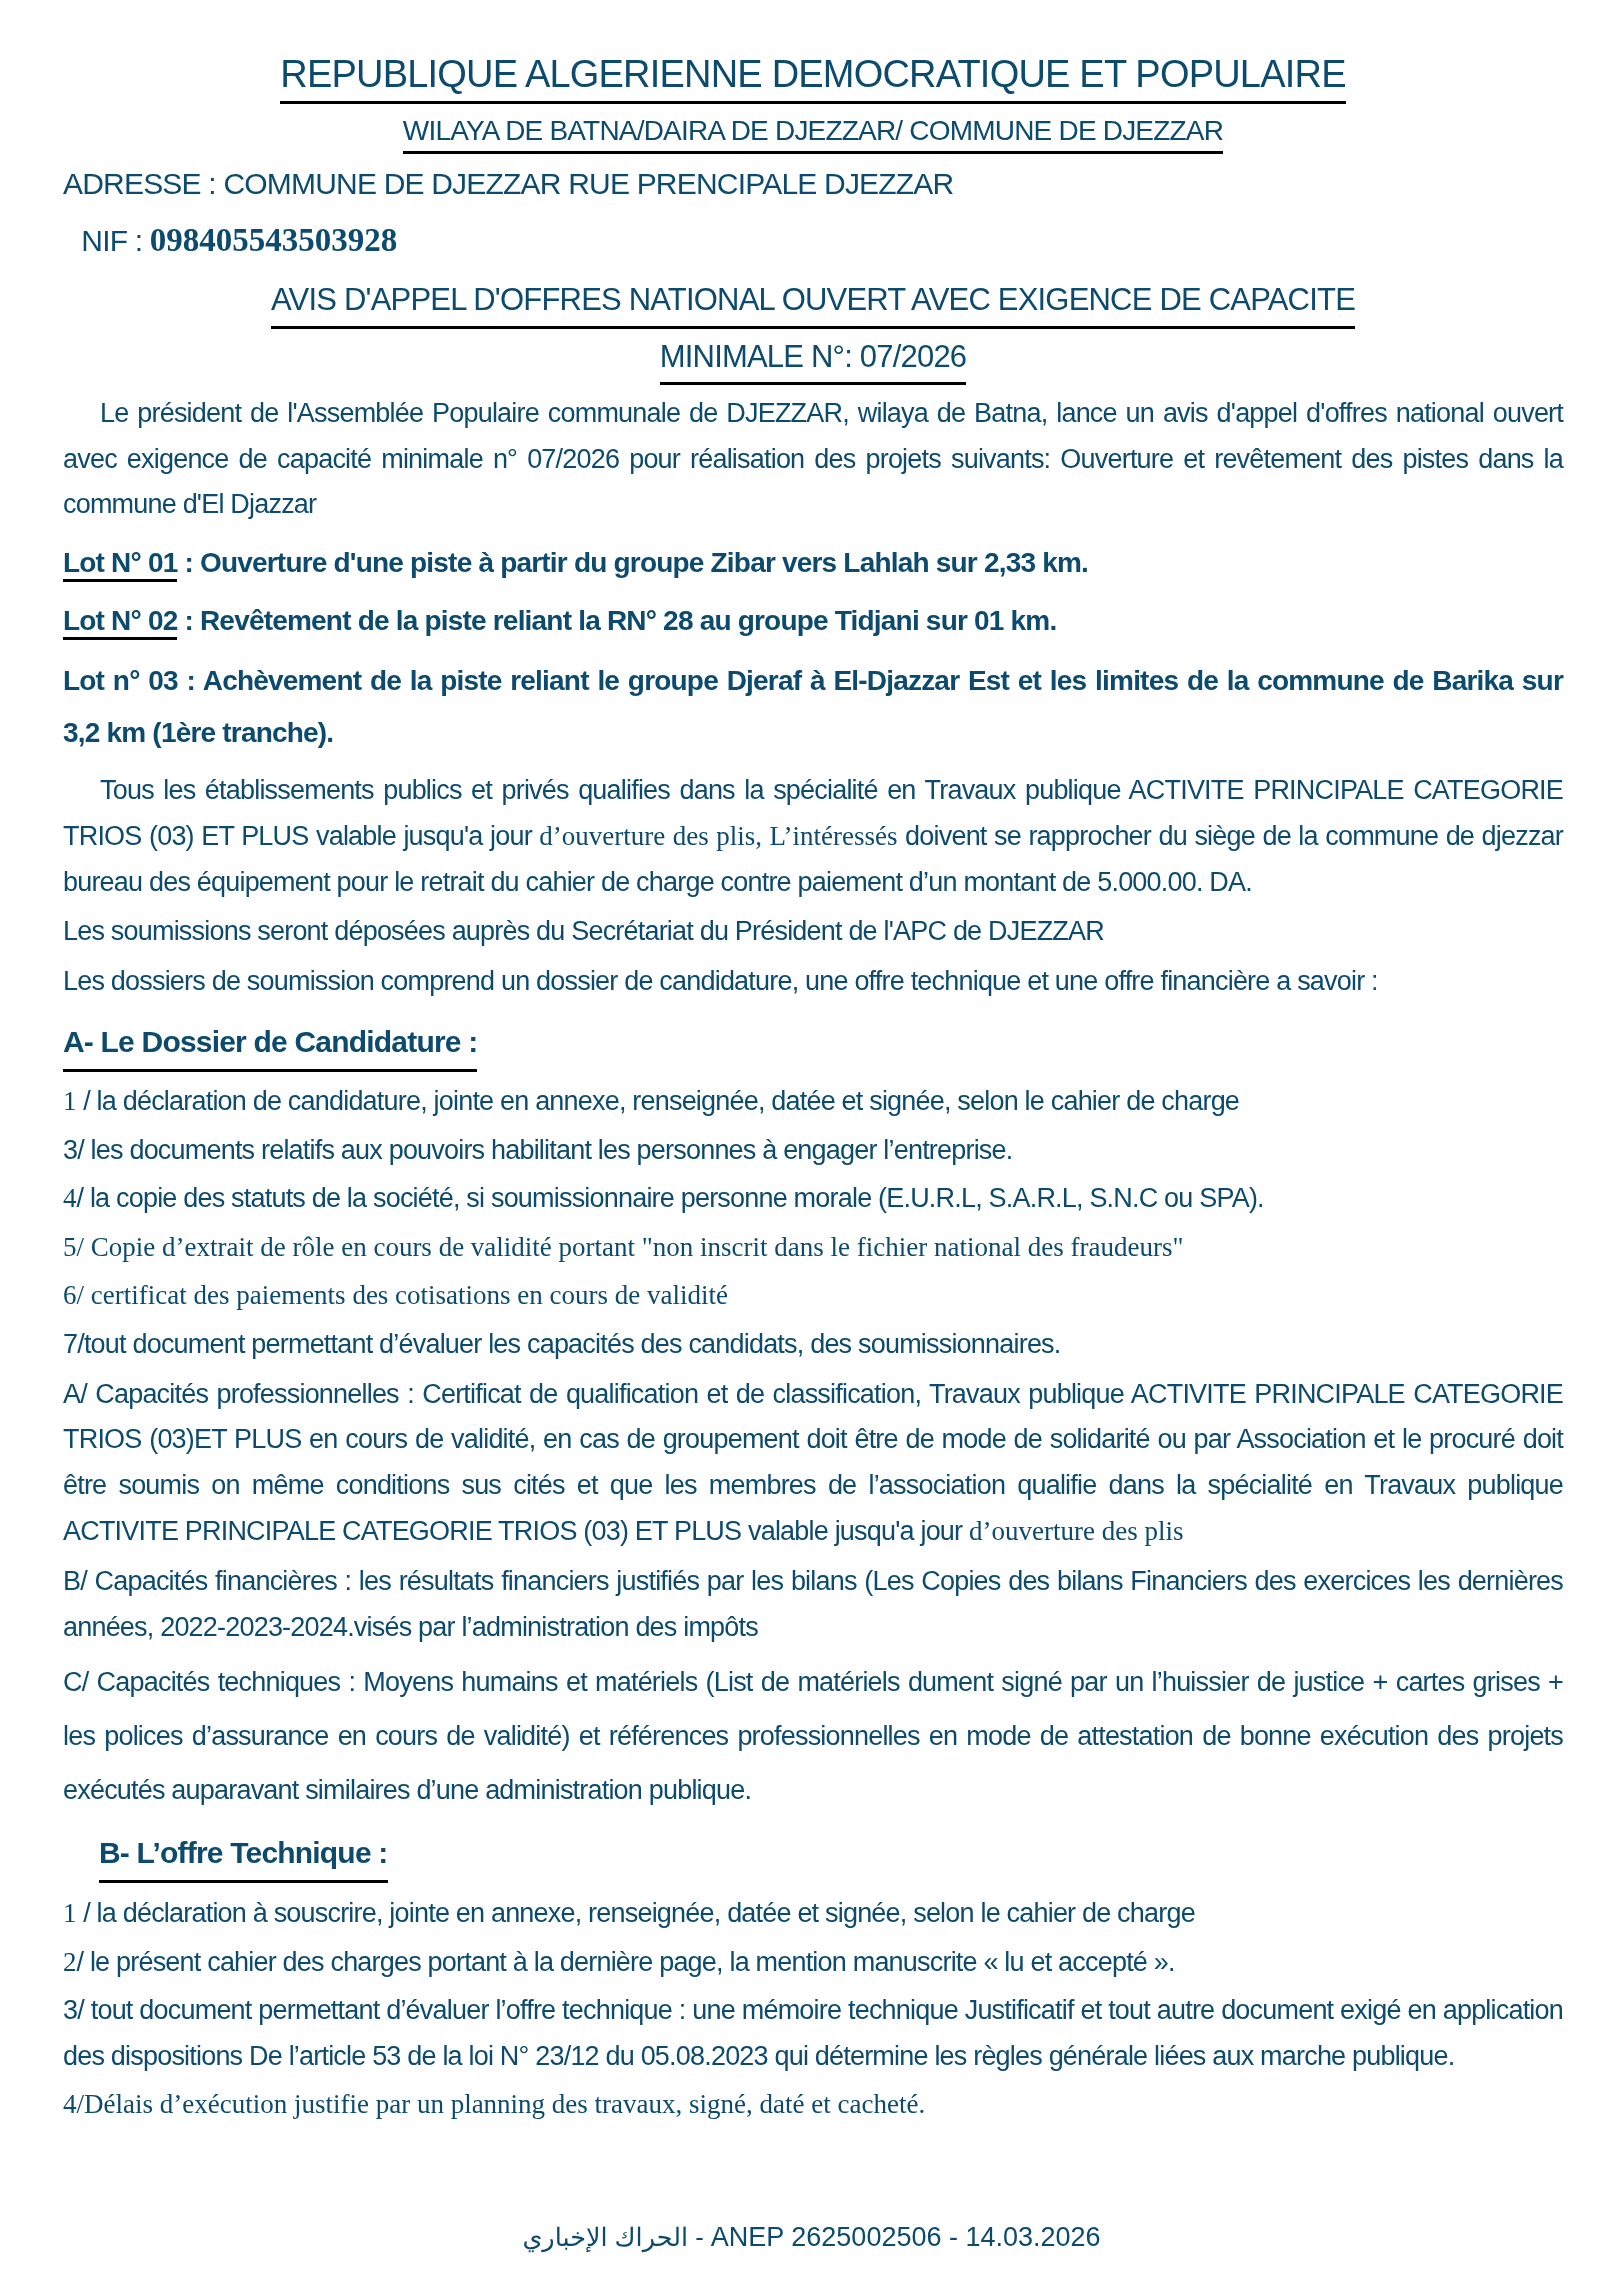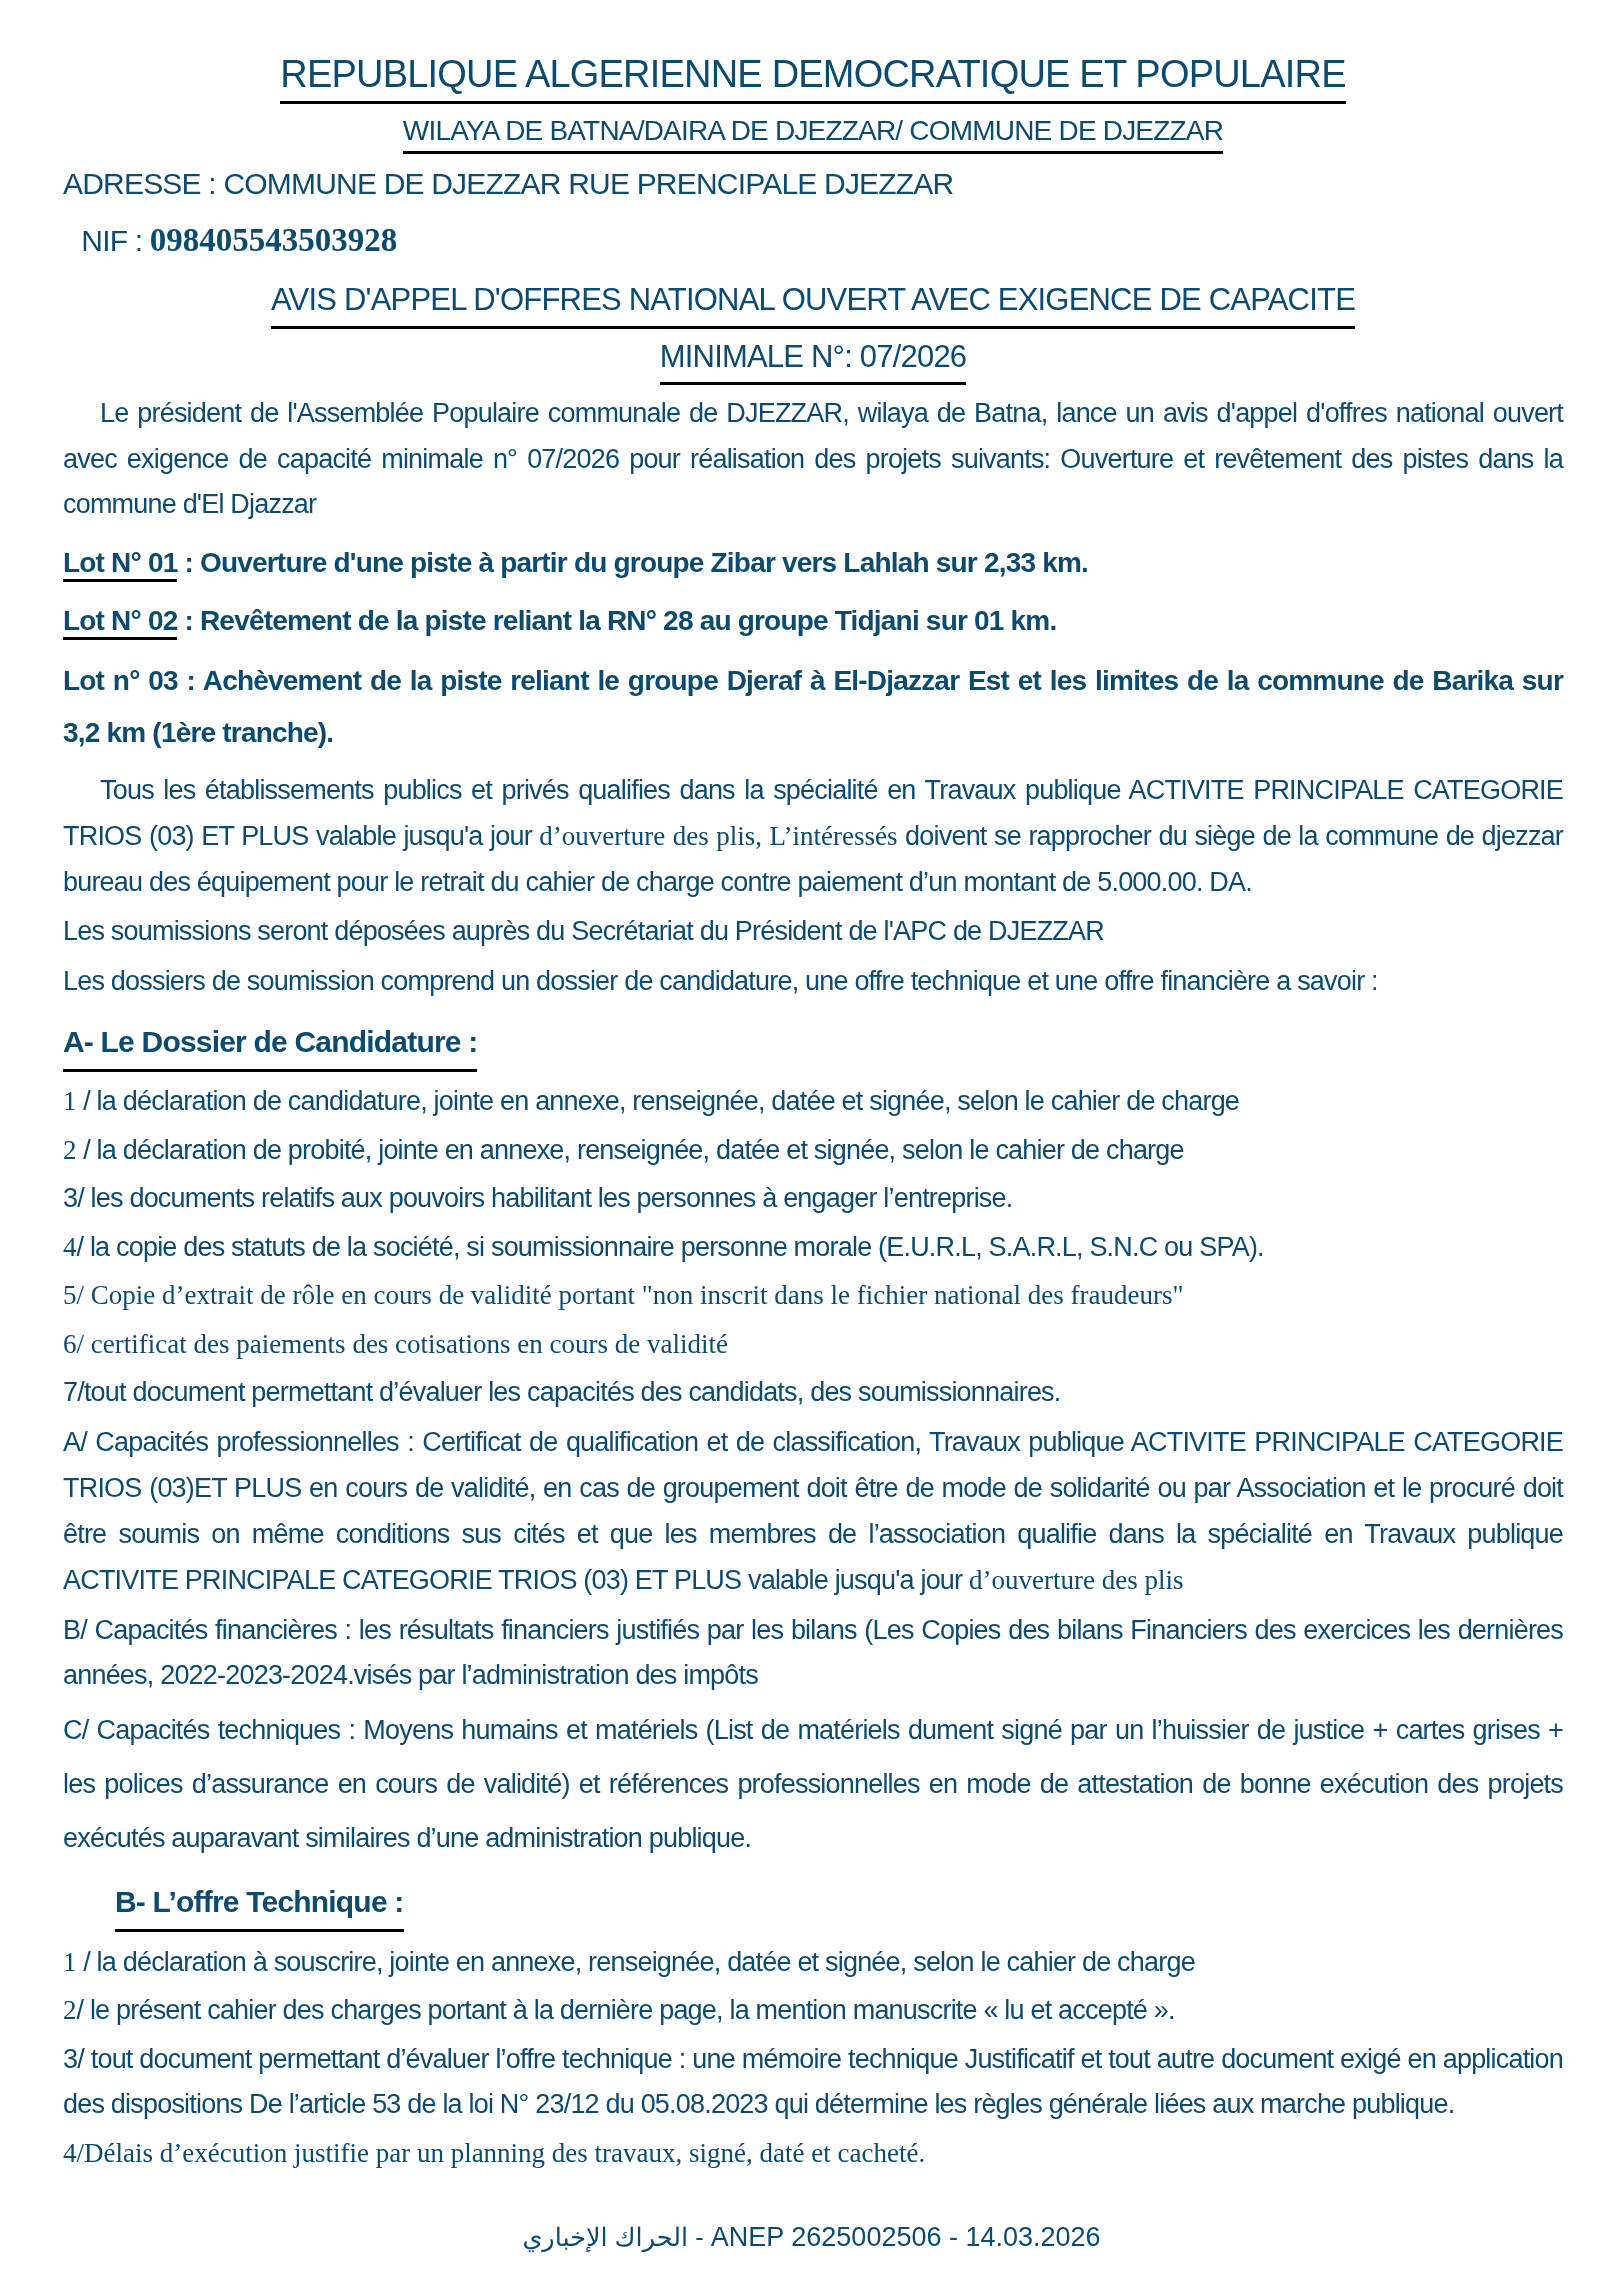--- a/index.html
+++ b/index.html
@@ -28,21 +28,21 @@
   .hdr-line{font-size:30px;line-height:1.45;margin:1px 0;}
   .nif-line{font-size:30px;margin:6.5px 0 9.2px 0;padding-left:18.3px;}
   .nif-num{font-family:"Liberation Serif",serif;font-weight:bold;font-size:33px;letter-spacing:0;}
   .avis{font-size:31px;line-height:1.5;margin:5.2px 0;}
   .hu{border-bottom:3.9px solid #000;padding-bottom:2px;display:inline-block;}
   .indent{text-indent:37px;}
   .lot{font-size:28px;font-weight:bold;margin:10.5px 0;}
   .lot3{font-size:28px;font-weight:bold;line-height:1.85;margin:9.2px 0;}
   .sec-head{font-size:30px;font-weight:bold;margin:10.5px 0 7.9px 0;}
   .sec-head .hu{border-bottom-width:3.9px;}
-  .sec-head-b{margin-left:52px;}
+  .sec-head-b{margin-left:36px;}
   .item{margin:2.6px 0;}
   .serif-item{font-family:"Liberation Serif",serif;letter-spacing:0;}
   .captech{line-height:2.0;}
   .footer{
     position:absolute;left:0;bottom:34px;width:100%;
     text-align:center;font-size:25.5px;letter-spacing:0;
   }
   .footer .b{font-size:27px;}
 </style>
 </head>
@@ -82,21 +82,20 @@
 
   <p><span>Les soumissions seront déposées auprès du Secrétariat du Président de </span><span class="b">l'APC de DJEZZAR</span></p>
 
   <p class="jst"><span>Les dossiers de soumission comprend un dossier </span><span class="b">de candidature, une offre technique et une offre financière a savoir :</span></p>
 
   <div class="sec-head">
     <span class="hu">A- Le Dossier de Candidature :</span>
   </div>
 
   <p class="item"><span class="s b">1</span><span> / la déclaration de candidature, jointe en annexe, renseignée, datée et signée, selon le cahier de charge</span></p>
-  <p class="item"><span class="s b">2</span><span> / la déclaration de probité, jointe en annexe, renseignée, datée et signée, selon le cahier de charge</span></p>
   <p class="item"><span>3/ les documents relatifs aux pouvoirs habilitant les personnes à engager l’entreprise.</span></p>
   <p class="item"><span class="s b">4</span><span>/ la copie des statuts de la société, si soumissionnaire personne morale (E.U.R.L, S.A.R.L, S.N.C ou SPA).</span></p>
   <p class="item serif-item"><span class="s b">5</span><span class="s">/ Copie d’extrait de rôle en cours de validité portant "non inscrit dans le fichier national des fraudeurs"</span></p>
   <p class="item serif-item"><span class="s b">6</span><span class="s">/ certificat des paiements des cotisations en cours de validité</span></p>
   <p class="item"><span>7/tout document permettant d’évaluer les capacités des candidats, des soumissionnaires.</span></p>
 
   <p class="jst"><span class="b">A/ Capacités professionnelles</span><span> : Certificat de qualification et de classification, </span><span class="b">Travaux publique ACTIVITE PRINCIPALE CATEGORIE TRIOS (03)ET PLUS</span><span> en cours de validité</span><span class="b">, en cas de groupement doit être de mode de solidarité ou par Association et le procuré doit être soumis on même conditions sus cités et que les membres de l’association qualifie</span><span> dans la spécialité en </span><span class="b">Travaux publique ACTIVITE PRINCIPALE CATEGORIE TRIOS (03) ET PLUS</span><span> valable jusqu'a jour </span><span class="s">d’ouverture des plis</span></p>
 
   <p class="jst"><span class="b">B/ Capacités financières</span><span> : les résultats financiers justifiés par les bilans (Les Copies des bilans Financiers des exercices les dernières années, 2022-2023-2024.visés par l’administration des impôts</span></p>
 

